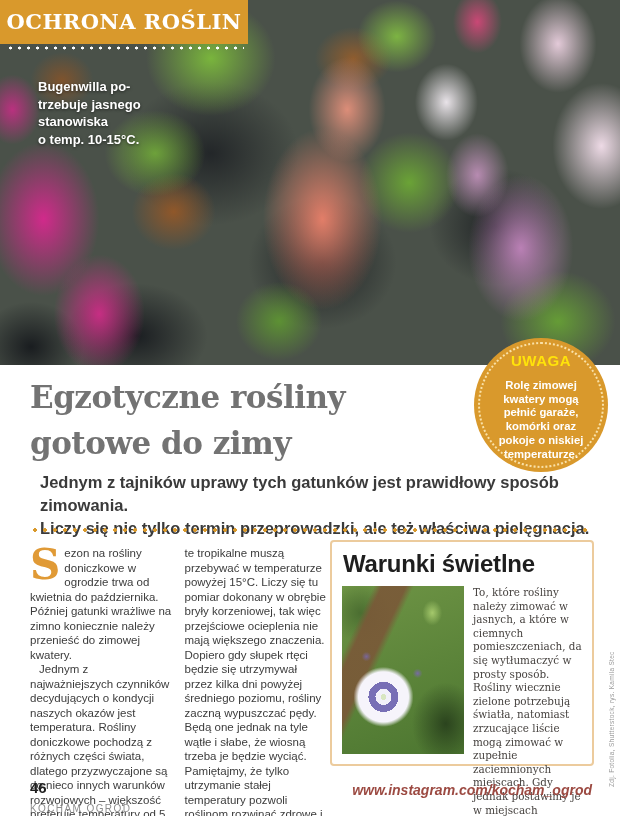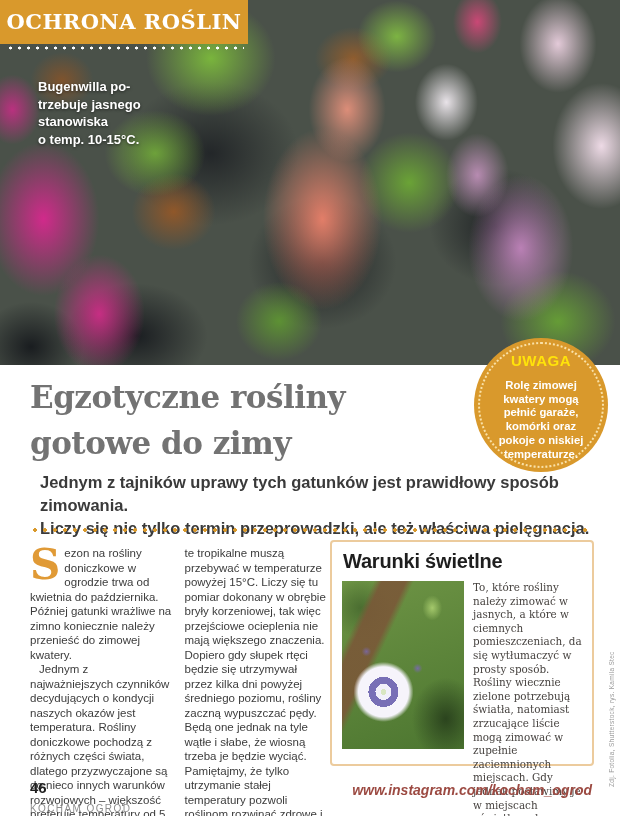--- a/index.html
+++ b/index.html
@@ -110,21 +110,21 @@
     font-size:42px; line-height:34px; padding:2px 4px 0 0; color:#e09a36;
   }
 
   
   .sidebar {
     position:absolute; left:330px; top:540px; width:264px; height:226px;
     border:2px solid #eccb9d; border-radius:4px; background:#ffffff;
     padding:8px 10px 8px 10px;
   }
   .sidebar-title {
-    font-size:20px; font-weight:bold; color:#1e1e1e; margin:0 0 8px 1px;
+    font-size:24px; font-weight:bold; color:#1e1e1e; margin:0 0 8px 1px;
     letter-spacing:-.2px;
   }
   .sidebar-content { display:flex; gap:9px; }
   .passiflora {
     width:122px; height:168px; flex-shrink:0;
     background-color:#55803a;
     background-image:
       radial-gradient(circle at 34% 66%, #d9e6c2 0 3px, #f2f0fa 3px 8px, #786fb6 8px 15px, #f6f4fb 15px 25px, rgba(246,244,251,0) 30px),
       radial-gradient(14px 18px at 74% 16%, rgba(168,204,110,.95), rgba(168,204,110,0) 70%),
       radial-gradient(6px 6px at 62% 52%, rgba(122,104,176,.9), rgba(122,104,176,0) 80%),

